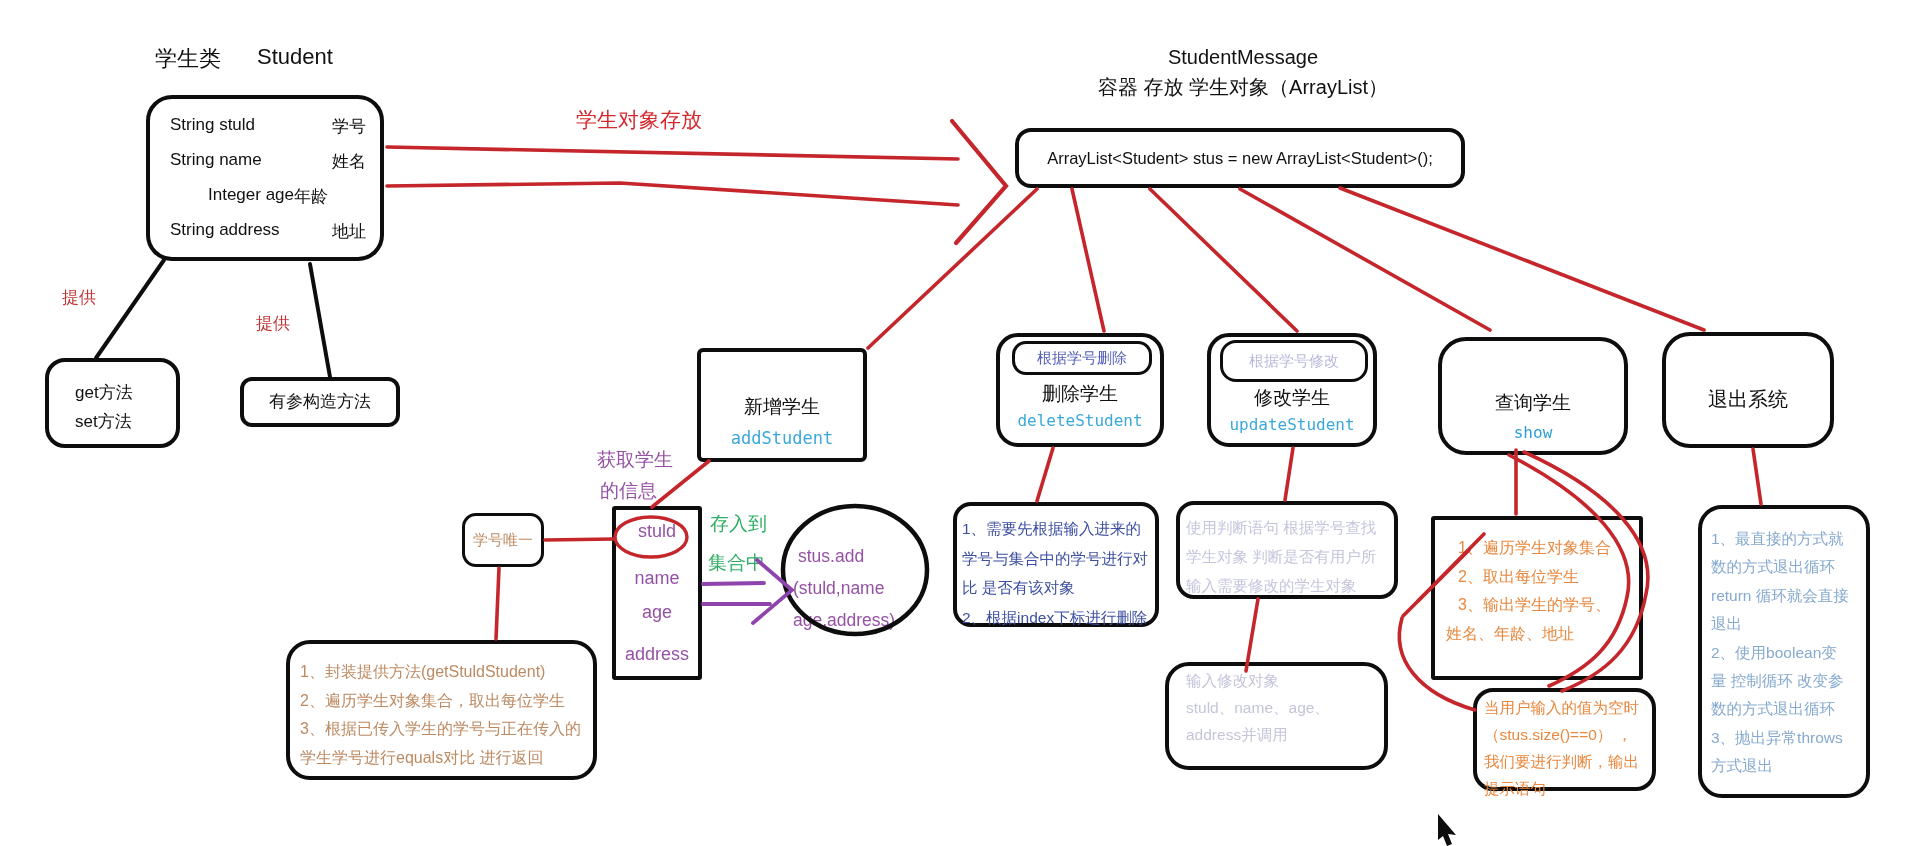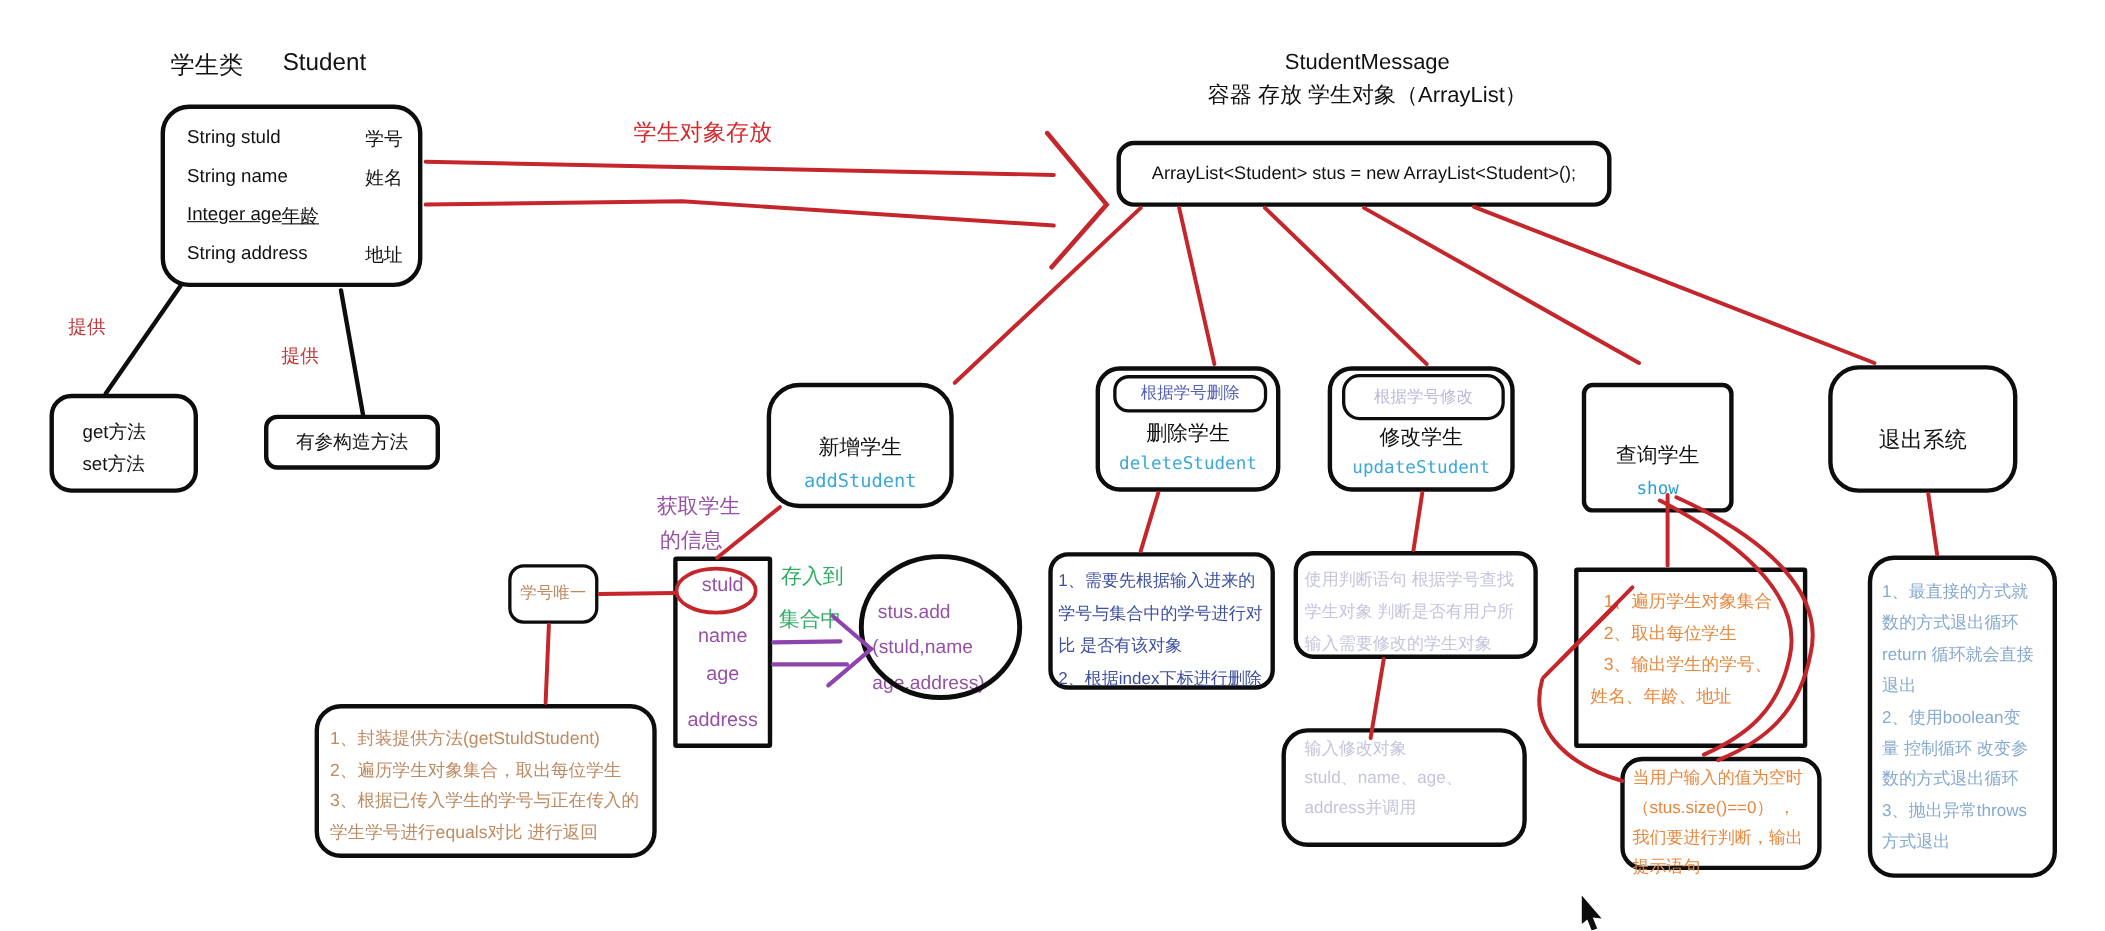--- a/index.html
+++ b/index.html
@@ -34,21 +34,21 @@
   <div class="box z2" style="left:146px;top:95px;width:238px;height:166px;border-radius:26px;
               display:flex;flex-direction:column;justify-content:space-between;padding:16px 14px 14px 20px;font-size:17px;">
     <div style="display:flex;justify-content:space-between;">
       <span>String stuld</span>
       <span>学号</span>
     </div>
     <div style="display:flex;justify-content:space-between;text-align:center;">
       <span>String name</span>
       <span>姓名</span>
     </div>
-    <div style="display:flex;justify-content:flex-start;text-decoration:underline;">
+    <div style="display:flex;justify-content:center;">
       <span>Integer age</span>
       <span>年龄</span>
     </div>
     <div style="display:flex;justify-content:space-between;">
       <span>String address</span>
       <span>地址</span>
     </div>
   </div>
 
   <div class="abs z2 provide" style="left:62px;top:286px;">提供</div>
@@ -67,21 +67,21 @@
 
   <div class="abs z2 ctr" style="left:1058px;top:42px;width:370px;font-size:20px;line-height:30px;">
     <div>StudentMessage</div>
     <div>容器 存放 学生对象（ArrayList）</div>
   </div>
 
   <div class="box z2 ctr" style="left:1015px;top:128px;width:450px;height:60px;border-radius:16px;font-size:16.5px;line-height:52px;">
     <span>ArrayList&lt;Student&gt; stus = new ArrayList&lt;Student&gt;();</span>
   </div>
 
-  <div class="box z2" style="left:697px;top:348px;width:170px;height:114px;border-radius:30px;">
+  <div class="box z2" style="left:697px;top:348px;width:170px;height:114px;border-radius:6px;">
     <div class="abs ctr" style="left:0;top:42px;width:100%;font-size:19px;">新增学生</div>
     <div class="abs ctr mono cyan" style="left:0;top:76px;width:100%;font-size:17px;">addStudent</div>
   </div>
 
   <div class="abs z2 purple" style="left:597px;top:447px;font-size:19px;">获取学生</div>
   <div class="abs z2 purple" style="left:600px;top:478px;font-size:19px;">的信息</div>
 
   <div class="box z2 ctr" style="left:462px;top:513px;width:82px;height:54px;border-radius:14px;border-width:3.5px;">
     <span class="tan" style="font-size:15px;line-height:47px;text-align:right;">学号唯一</span>
   </div>
@@ -137,21 +137,21 @@
     <div class="nb" style="color:#c5c5dd;">学生对象 判断是否有用户所</div>
     <div class="nb" style="color:#c5c5dd;">输入需要修改的学生对象</div>
   </div>
 
   <div class="box z2" style="left:1165px;top:662px;width:223px;height:108px;border-radius:24px;padding:1px 0 0 17px;font-size:15.5px;line-height:27px;">
     <div class="nb" style="color:#c4c4da;">输入修改对象</div>
     <div class="nb" style="color:#c4c4da;">stuld、name、age、</div>
     <div class="nb" style="color:#c4c4da;">address并调用</div>
   </div>
 
-  <div class="box z2" style="left:1438px;top:348px;width:138px;height:118px;border-radius:10px;">
+  <div class="box z2" style="left:1438px;top:337px;width:190px;height:118px;border-radius:28px;">
     <div class="abs ctr" style="left:0;top:49px;width:100%;font-size:19px;">查询学生</div>
     <div class="abs ctr mono" style="left:0;top:82px;width:100%;font-size:16px;color:#2a9fd8;">show</div>
   </div>
 
   <div class="box z2 sharp" style="left:1431px;top:516px;width:212px;height:164px;padding:14px 0 0 23px;font-size:16px;line-height:28.5px;">
     <div class="orange nb">1、遍历学生对象集合</div>
     <div class="orange nb">2、取出每位学生</div>
     <div class="orange nb">3、输出学生的学号、</div>
     <div class="orange nb" style="margin-left:-12px;">姓名、年龄、地址</div>
   </div>

